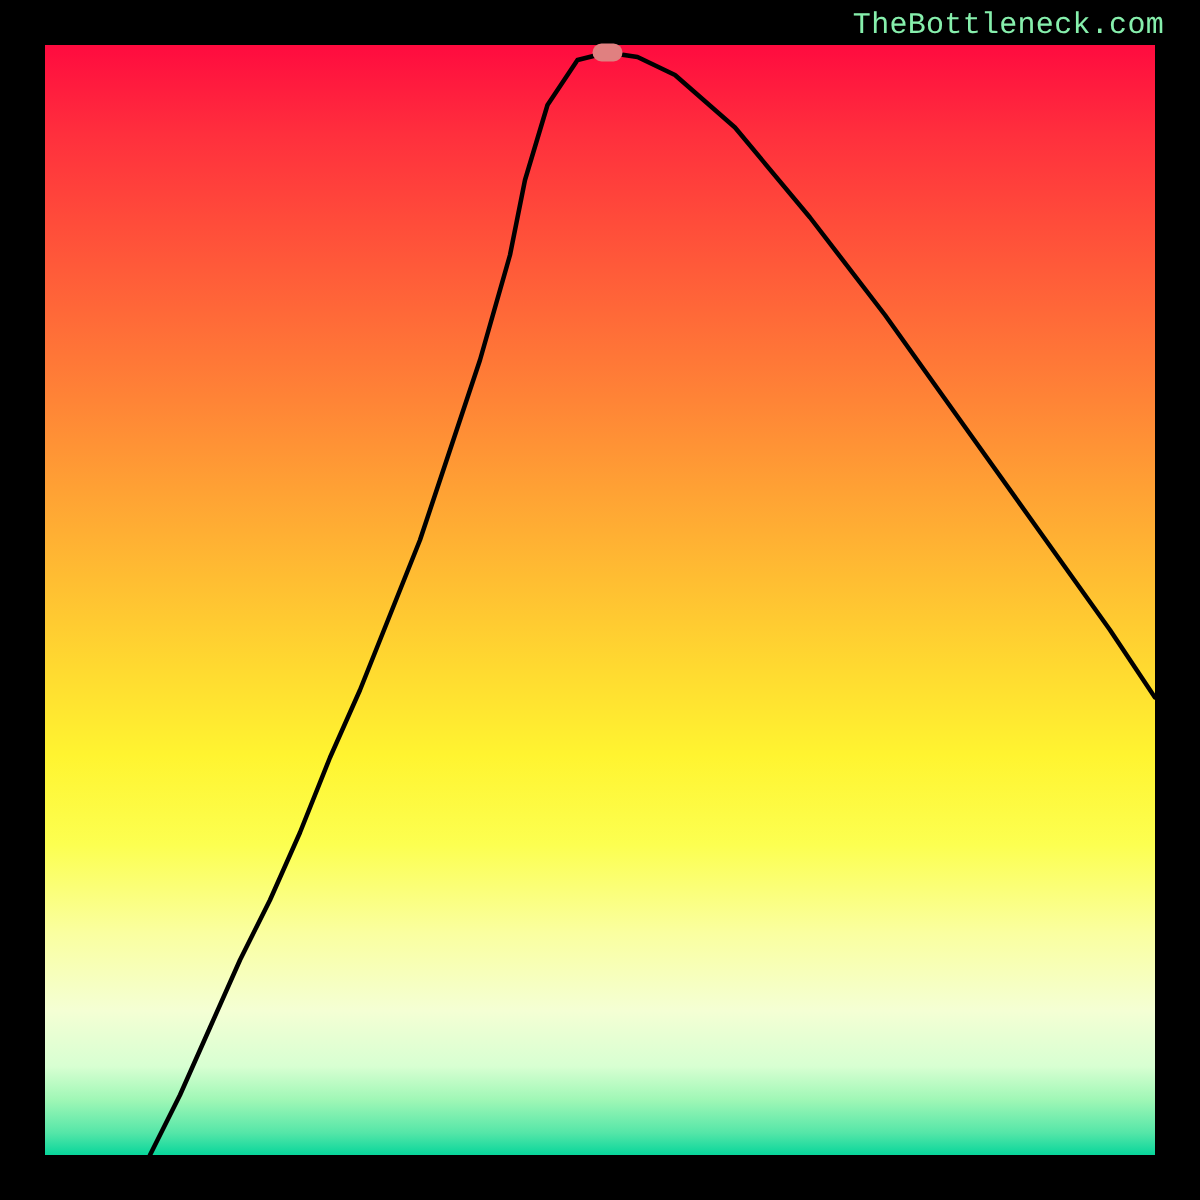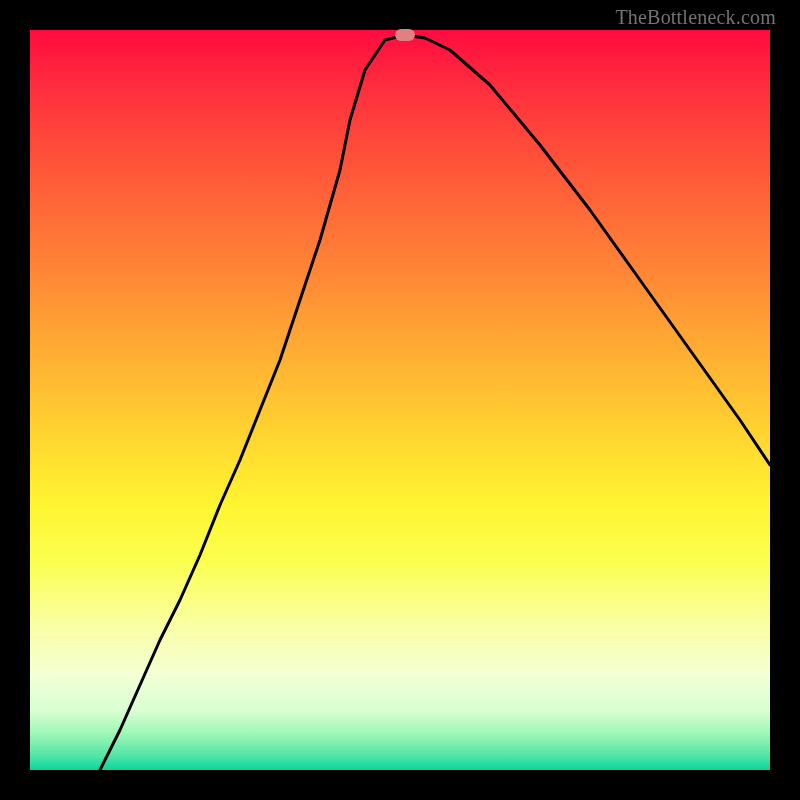--- a/index.html
+++ b/index.html
@@ -39,22 +39,22 @@
       #d8ffd2 92%,
       #a0f7b6 95%,
       #55e6a8 98%,
       #08d69b 100%
     );
   }
   .branding {
     position: absolute;
     top: 6px;
     right: 24px;
-    color: #737373;
-    font-family: Liberation Serif, serif;
+    color: #86efac;
+    font-family: Liberation Mono, monospace;
     font-size: 20px;
     letter-spacing: 0.2px;
     text-align: center;
   }
   svg.curve {
     position: absolute;
     left: 0;
     top: 0;
     width: 740px;
     height: 740px;

